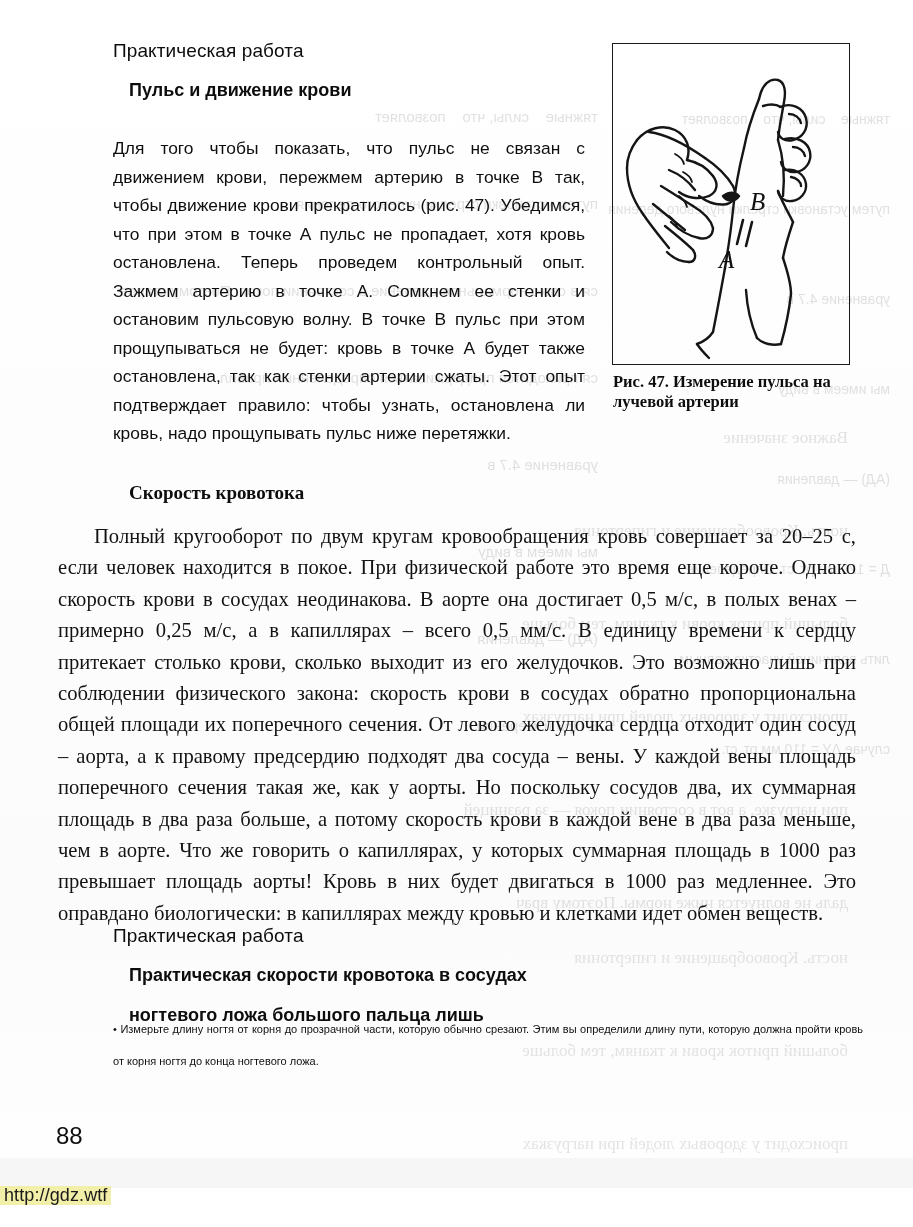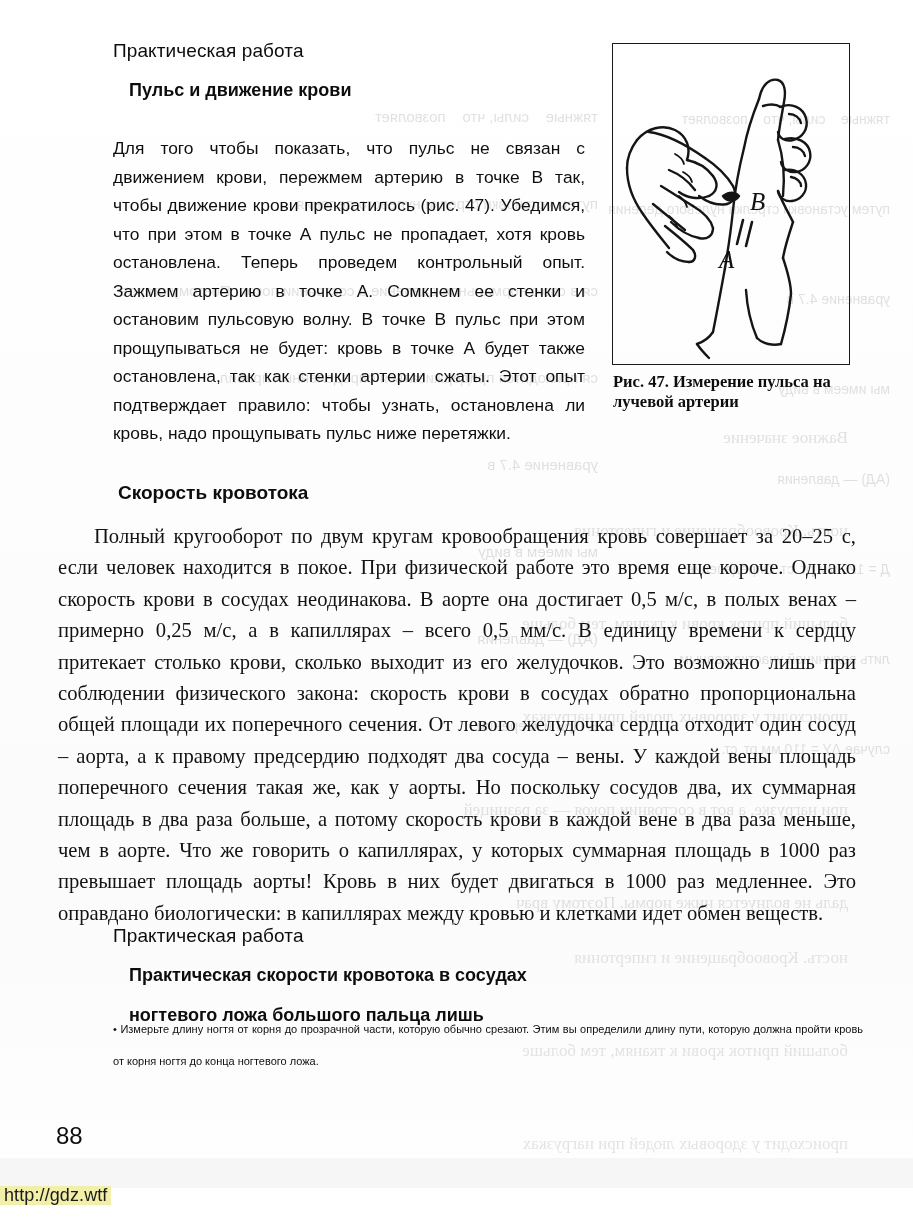--- a/index.html
+++ b/index.html
@@ -93,23 +93,23 @@
     font-family: "Liberation Serif", serif;
     font-weight: 700;
     font-size: 16.5px;
     line-height: 20px;
     color: #0d0d0d;
   }
 
   
   #speed-heading {
     position: absolute;
-    left: 118px;
+    left: 129px;
     top: 482px;
-    font-family: Liberation Sans, sans-serif;
+    font-family: Liberation Serif, serif;
     font-weight: 700;
     font-size: 19px;
     color: #0d0d0d;
   }
 
   
   #speed-body {
     position: absolute;
     left: 58px;
     top: 521px;

